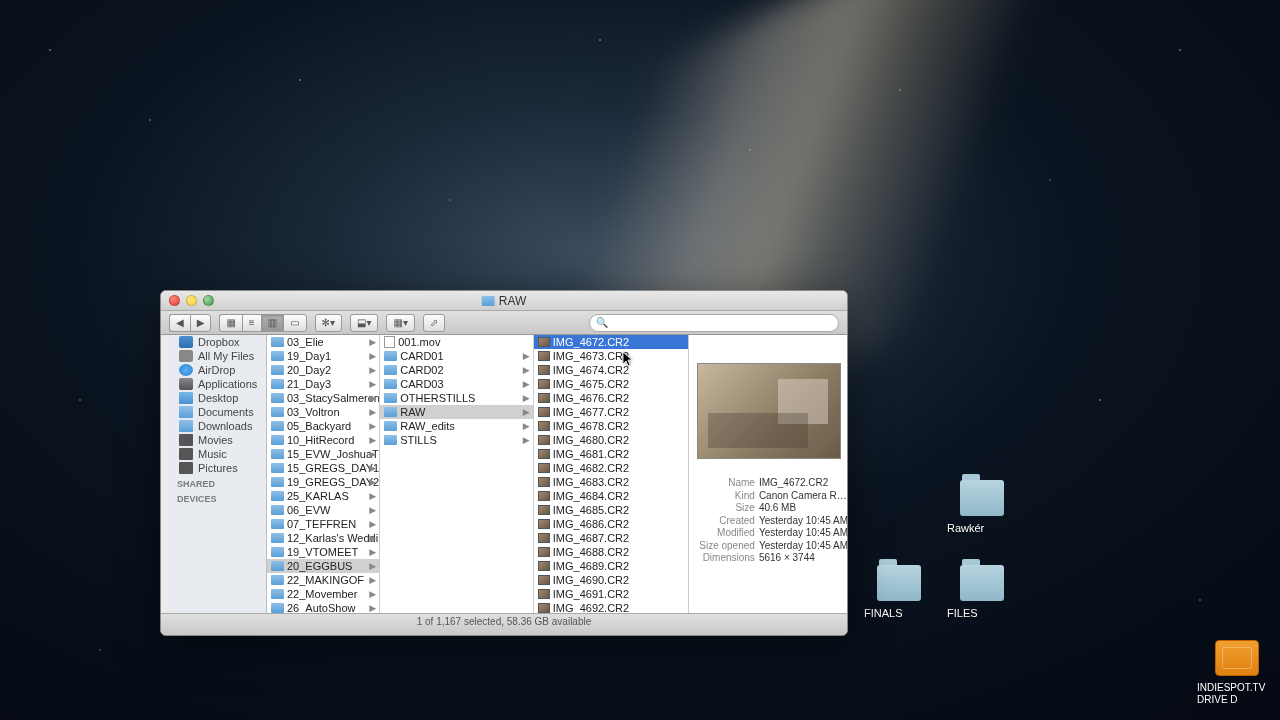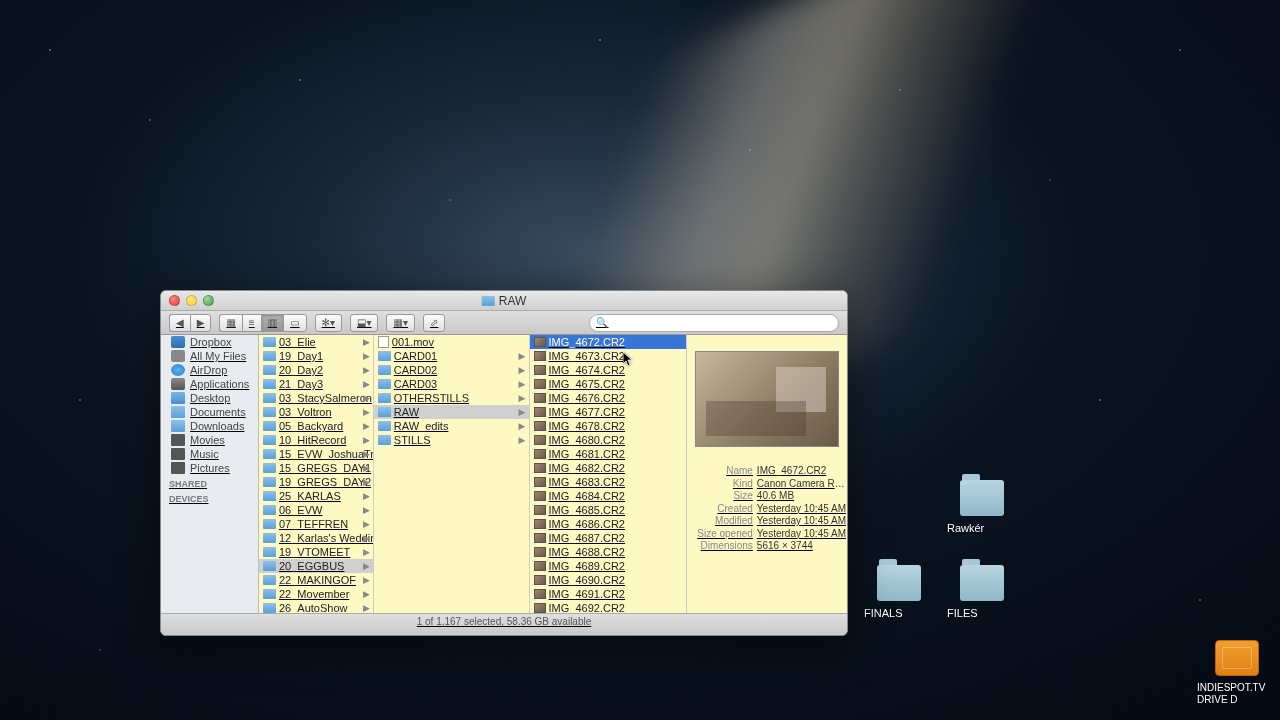--- a/index.html
+++ b/index.html
@@ -24,42 +24,42 @@
 
 
 .desk-icon { position: absolute; width: 70px; cursor: default; }
 .desk-icon .folder { width: 44px; height: 36px; margin: 0 auto 6px; background: linear-gradient(#b8d4e0, #8fb8c8); border-radius: 3px; position: relative; }
 .desk-icon .folder::before { content: ""; position: absolute; top: -6px; left: 2px; width: 18px; height: 6px; background: #a8c8d8; border-radius: 2px 2px 0 0; }
 .desk-icon .drive { width: 44px; height: 36px; margin: 0 auto 6px; background: linear-gradient(#f0a030, #e08010); border-radius: 4px; border: 1px solid #c06000; position: relative; }
 .desk-icon .drive::after { content: ""; position: absolute; top: 6px; left: 6px; right: 6px; bottom: 6px; border: 1px solid rgba(255,255,255,0.3); border-radius: 2px; }
 .desk-icon .label { color: #fff; font-size: 11px; text-shadow: 0 1px 2px rgba(0,0,0,0.8); line-height: 1.2; }
 
 
-.window { position: absolute; left: 160px; top: 290px; width: 688px; height: 346px; background: #ececec; border-radius: 6px; box-shadow: 0 10px 40px rgba(0,0,0,0.5); display: flex; flex-direction: column; overflow: hidden; border: 1px solid #888; text-decoration: underline; }
+.window { position: absolute; left: 160px; top: 290px; width: 688px; height: 346px; background: #ececec; border-radius: 6px; box-shadow: 0 10px 40px rgba(0,0,0,0.5); display: flex; flex-direction: column; overflow: hidden; border: 1px solid #888; }
 .titlebar { height: 20px; background: linear-gradient(#e8e8e8, #d0d0d0); border-bottom: 1px solid #aaa; display: flex; align-items: center; padding: 0 8px; position: relative; }
 .traffic { display: flex; gap: 6px; }
 .traffic span { width: 11px; height: 11px; border-radius: 50%; border: 0.5px solid rgba(0,0,0,0.2); }
 .tr-close { background: radial-gradient(circle at 30% 30%, #ff8a80, #e53935); }
 .tr-min { background: radial-gradient(circle at 30% 30%, #ffe082, #fdd835); }
 .tr-max { background: radial-gradient(circle at 30% 30%, #a5d6a7, #43a047); }
 .title { position: absolute; left: 50%; transform: translateX(-50%); font-size: 12px; color: #333; display: flex; align-items: center; gap: 4px; }
 .title .fico { width: 13px; height: 10px; background: linear-gradient(#8ec0e8, #5a9fd8); border-radius: 1px; display: inline-block; }
 
 .toolbar { height: 24px; background: linear-gradient(#e0e0e0, #c8c8c8); border-bottom: 1px solid #999; display: flex; align-items: center; padding: 0 8px; gap: 8px; }
 .tb-btn { height: 18px; background: linear-gradient(#fdfdfd, #dedede); border: 1px solid #999; border-radius: 3px; display: flex; align-items: center; justify-content: center; font-size: 10px; color: #555; padding: 0 6px; }
 .tb-seg { display: flex; }
 .tb-seg .tb-btn { border-radius: 0; border-right: none; }
 .tb-seg .tb-btn:first-child { border-radius: 3px 0 0 3px; }
 .tb-seg .tb-btn:last-child { border-radius: 0 3px 3px 0; border-right: 1px solid #999; }
 .tb-seg .tb-btn.active { background: linear-gradient(#b0b0b0, #989898); box-shadow: inset 0 1px 2px rgba(0,0,0,0.2); }
 .search { flex: 1; height: 18px; background: #fff; border: 1px solid #aaa; border-radius: 10px; margin-left: 20px; max-width: 250px; margin-left: auto; display: flex; align-items: center; padding: 0 6px; }
 .search .mag { font-size: 10px; color: #888; }
 .search input { border: none; outline: none; flex: 1; font-size: 11px; margin-left: 4px; }
 
-.body { flex: 1; display: flex; overflow: hidden; background: #fef9c3; }
+.body { flex: 1; display: flex; overflow: hidden; background: #ffffff; margin-left: 8px; }
 
 .sidebar { width: 98px; background: #e8ecf0; border-right: 1px solid #bbb; overflow-y: auto; font-size: 11px; }
 .sb-item { padding: 1px 6px 1px 10px; display: flex; align-items: center; gap: 5px; color: #444; cursor: default; white-space: nowrap; }
 .sb-item .ico { width: 14px; height: 12px; flex-shrink: 0; display: inline-block; }
 .sb-header { padding: 4px 8px 1px; font-size: 9px; color: #7a7a7a; font-weight: bold; text-transform: uppercase; }
 .ico-dropbox { background: linear-gradient(#4a90d0, #2a70b0); border-radius: 2px; }
 .ico-allfiles { background: #888; border-radius: 2px; }
 .ico-airdrop { background: radial-gradient(#5ab0f0, #2a80d0); border-radius: 50%; }
 .ico-app { background: linear-gradient(#888,#555); border-radius: 2px; }
 .ico-desktop { background: linear-gradient(#78b8e8,#4890d0); border-radius: 1px; }
@@ -76,21 +76,21 @@
 .col2 { width: 156px; }
 .col3 { width: 158px; }
 .col-item { padding: 0 14px 0 4px; height: 14px; display: flex; align-items: center; gap: 3px; cursor: default; position: relative; white-space: nowrap; color: #222; }
 .col-item.selected { background: #3875d7; color: #fff; }
 .col-item.selected-gray { background: #d0d0d0; }
 .col-item .arrow { position: absolute; right: 3px; font-size: 9px; color: #888; }
 .col-item .fico { width: 13px; height: 10px; background: linear-gradient(#8ec0e8, #5a9fd8); border-radius: 1px; flex-shrink: 0; }
 .col-item .fico-file { width: 11px; height: 12px; background: #fff; border: 1px solid #999; flex-shrink: 0; }
 .col-item .fico-raw { width: 12px; height: 10px; background: linear-gradient(135deg,#a08870,#6a5848); border: 0.5px solid #555; flex-shrink: 0; }
 
-.preview { width: 160px; padding: 16px 8px; font-size: 10px; color: #444; overflow-y: auto; }
+.preview { width: 160px; padding: 28px 8px; font-size: 10px; color: #444; overflow-y: auto; }
 .preview .thumb { width: 144px; height: 96px; background: linear-gradient(135deg, #c8b8a0 0%, #a89880 30%, #8a7a62 60%, #6a5a48 100%); border: 1px solid #888; margin: 0 auto 18px; position: relative; }
 .preview .thumb::before { content: ""; position: absolute; top: 15px; right: 12px; width: 50px; height: 45px; background: rgba(220,210,200,0.5); }
 .preview .thumb::after { content: ""; position: absolute; bottom: 10px; left: 10px; width: 100px; height: 35px; background: rgba(60,50,40,0.3); }
 .preview table { width: 100%; border-collapse: collapse; }
 .preview td { padding: 0 2px; vertical-align: top; line-height: 1.25; }
 .preview td.k { text-align: right; color: #888; width: 52px; white-space: nowrap; }
 .preview td.v { color: #333; white-space: nowrap; overflow: hidden; text-overflow: ellipsis; max-width: 95px; }
 
 .statusbar { height: 22px; background: linear-gradient(#e0e0e0, #c8c8c8); border-top: 1px solid #aaa; font-size: 10px; color: #555; text-align: center; line-height: 16px; }
 

